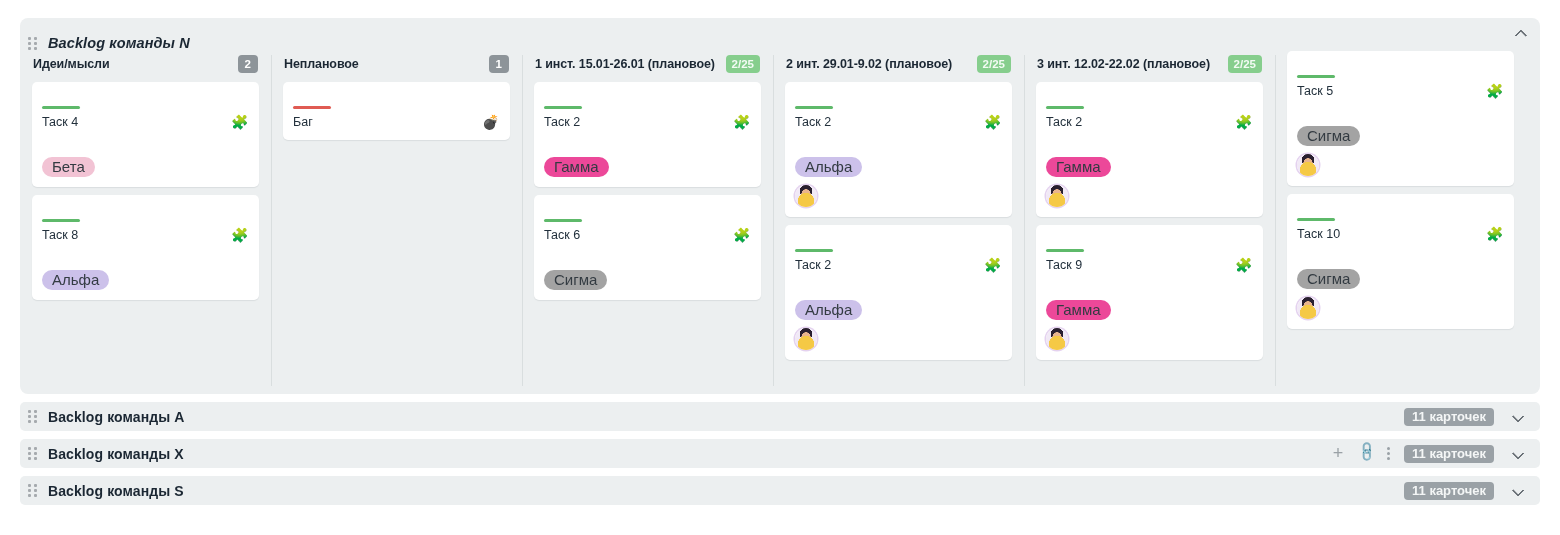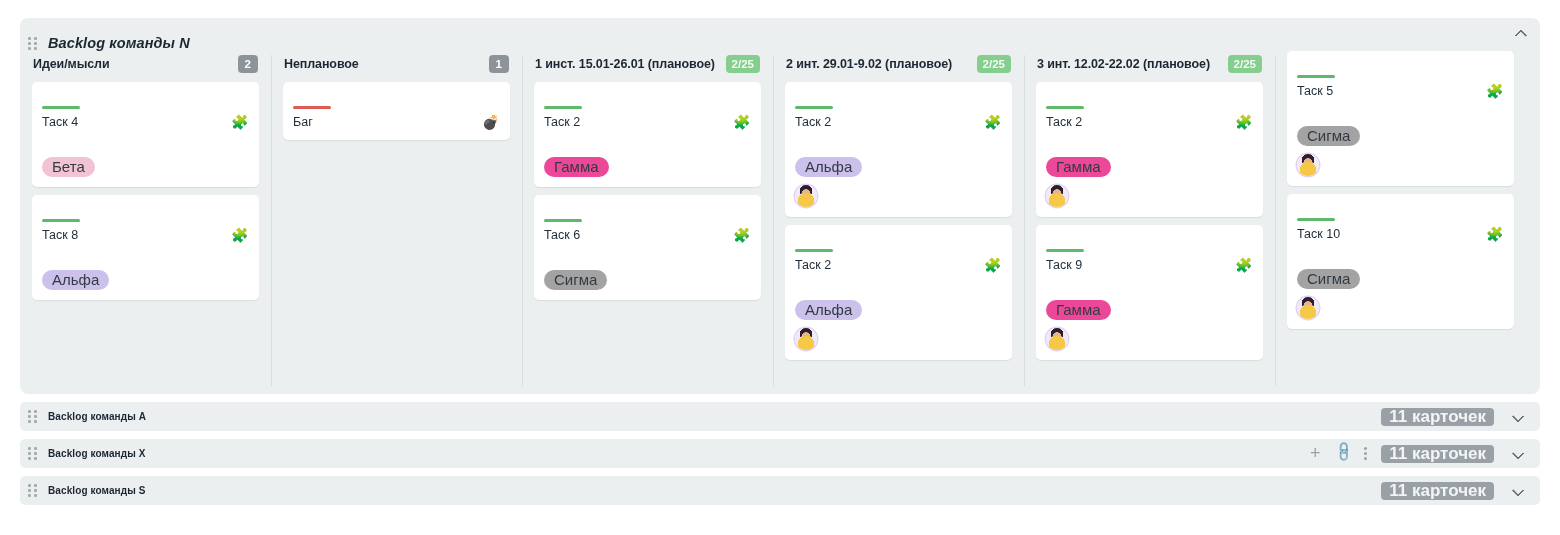--- a/index.html
+++ b/index.html
@@ -211,21 +211,21 @@
   .collapsed-list { margin-top: 8px; display: flex; flex-direction: column; gap: 8px; }
   .collapsed-lane {
     height: 29px;
     background: #eceff0;
     border-radius: 5px;
     display: flex;
     align-items: center;
     padding: 0 10px 0 8px;
     position: relative;
   }
-  .collapsed-lane .swimlane-title { font-size: 10px; }
+  .collapsed-lane .swimlane-title { font-size: 14px; }
 
   .lane-actions {
     margin-left: auto;
     display: flex;
     align-items: center;
     gap: 14px;
   }
   .lane-icon {
     color: #9aa1a6;
     font-size: 15px;
@@ -240,21 +240,21 @@
   .dots-v {
     display: flex;
     flex-direction: column;
     gap: 2px;
     align-items: center;
     cursor: pointer;
   }
   .dots-v i { width: 3px; height: 3px; background: #9aa1a6; border-radius: 50%; display: block; }
 
   .count-badge {
-    font-size: 17px;
+    font-size: 13px;
     font-weight: bold;
     color: #f4f6f6;
     background: #9aa1a6;
     border-radius: 4px;
     padding: 2px 8px;
     line-height: 14px;
   }
   .lane-chev {
     width: 22px;
     height: 20px;

